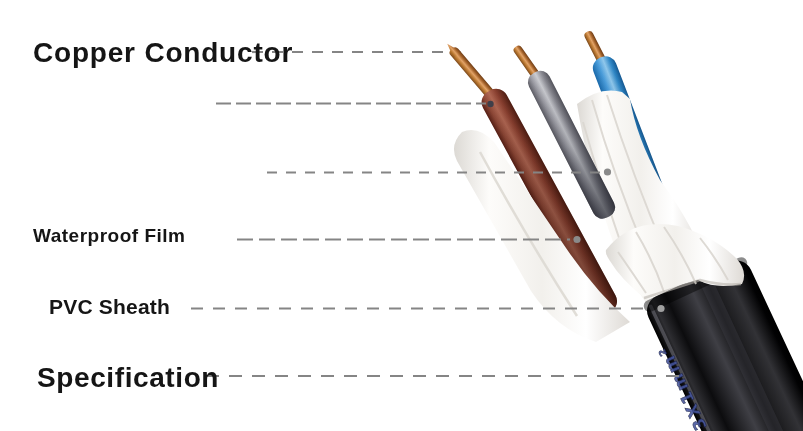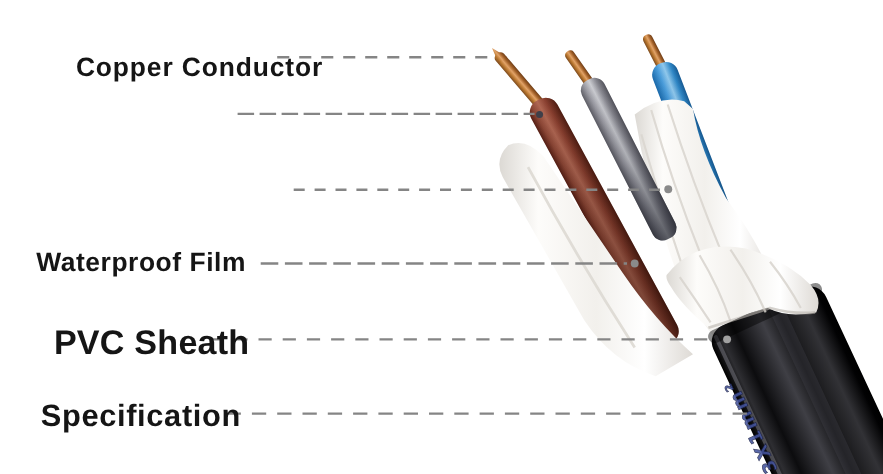--- a/index.html
+++ b/index.html
@@ -11,25 +11,25 @@
     font-family:"Liberation Sans",sans-serif;
   }
   .art{position:absolute;left:0;top:0;width:803px;height:431px;}
   .label{
     position:absolute;
     color:#151515;
     white-space:nowrap;
     line-height:1.1;
     font-family:"Liberation Sans",sans-serif;
   }
-  .lbl-0{left:33px;top:49px;font-size:24px;font-weight:600;letter-spacing:0.8px;margin-left:36px;}
+  .lbl-0{left:33px;top:38px;font-size:28px;font-weight:600;letter-spacing:0.8px;}
   .lbl-1{left:37px;top:90px;font-size:23px;font-weight:700;letter-spacing:0.2px;}
   .lbl-2{left:33px;top:159px;font-size:23px;font-weight:700;letter-spacing:0.3px;}
-  .lbl-3{left:33px;top:226px;font-size:24px;font-weight:700;letter-spacing:0.5px;}
-  .lbl-4{left:49px;top:295px;font-size:31px;font-weight:700;letter-spacing:0.2px;}
+  .lbl-3{left:33px;top:226px;font-size:19px;font-weight:700;letter-spacing:0.5px;}
+  .lbl-4{left:49px;top:295px;font-size:21px;font-weight:700;letter-spacing:0.2px;}
   .lbl-5{left:37px;top:363px;font-size:28px;font-weight:700;letter-spacing:0.6px;}
 </style>
 </head>
 <body>
 
 <div class="stage">
 
   <svg class="art" viewBox="0 0 803 431" aria-hidden="true">
     <defs>
       <linearGradient id="gCopper" x1="0" y1="0" x2="1" y2="0">

